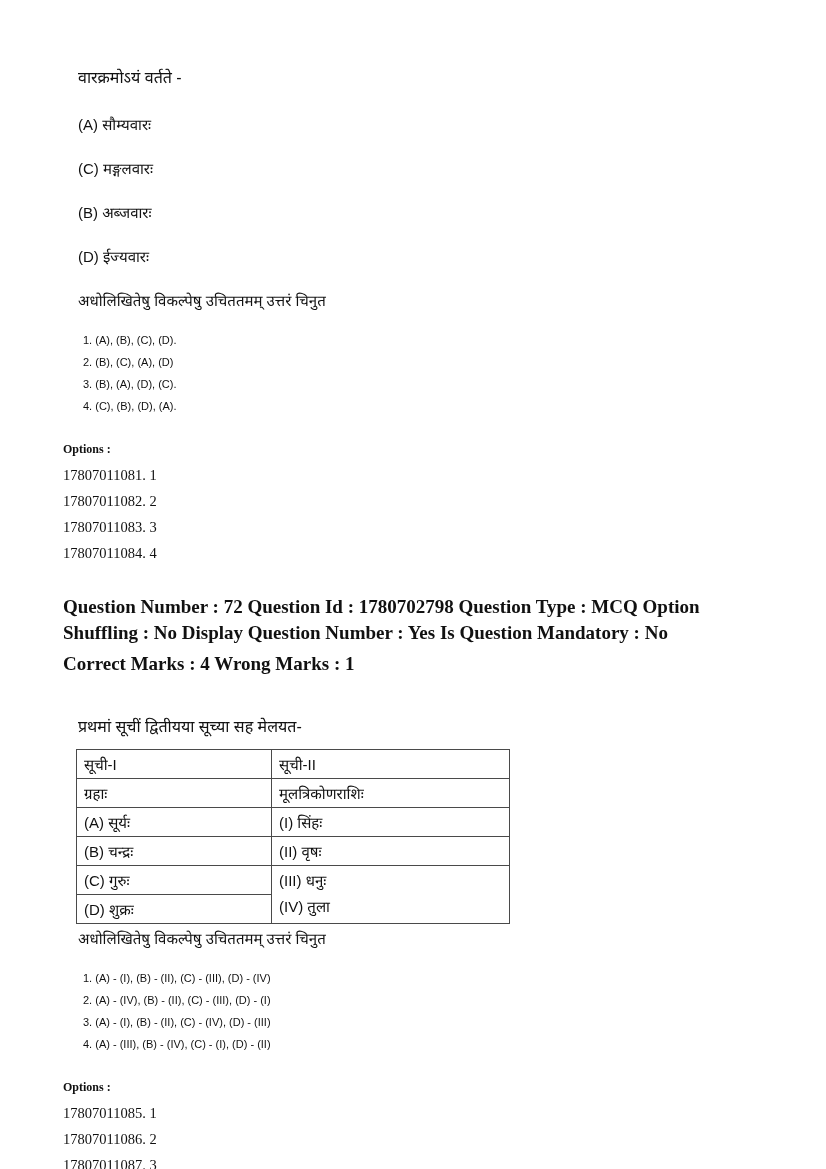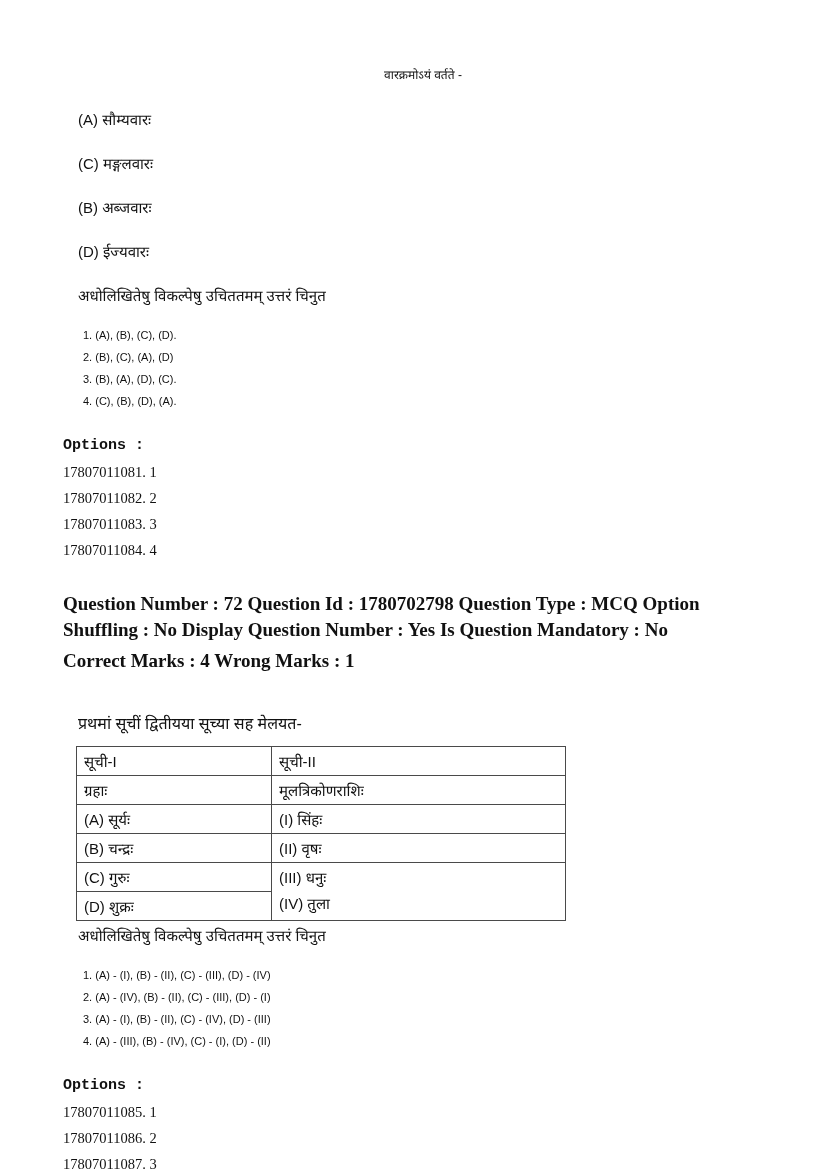--- a/index.html
+++ b/index.html
@@ -17,45 +17,43 @@
     box-sizing: border-box;
     width: 826px;
     min-height: 1169px;
     padding: 66px 58px 30px 63px;
     position: relative;
   }
   .dev {
     font-family: "Liberation Sans", "DejaVu Sans", sans-serif;
   }
   .qtext {
-    font-size: 12px;
+    font-size: 16px;
     margin: 0 0 26px 15px;
-    text-align: center;
   }
   .choice {
     font-size: 15px;
     margin: 0 0 24px 15px;
   }
   .instruction {
     font-size: 15px;
     margin: 12px 0 24px 15px;
   }
   .answers {
     margin: 0 0 0 20px;
   }
   .answers p {
     font-family: "Liberation Sans", "DejaVu Sans", sans-serif;
     font-size: 11px;
     margin: 0 0 10px 0;
   }
   .opt-head {
     font-weight: bold;
-    font-size: 15px;
+    font-size: 12px;
     margin: 30px 0 10px 0;
-    font-family: Liberation Mono, monospace;
   }
   .ids p {
     font-size: 14.5px;
     margin: 0 0 9px 0;
   }
   .meta {
     font-weight: bold;
     font-size: 19px;
     line-height: 1.35;
     max-width: 695px;
@@ -64,21 +62,21 @@
   .meta.marks {
     margin-top: 6px;
   }
   .qtext2 {
     font-size: 16px;
     margin: 38px 0 12px 15px;
   }
   table.match {
     border-collapse: collapse;
     margin: 0 0 2px 13px;
-    width: 490px;
+    width: 434px;
     table-layout: fixed;
   }
   table.match td {
     border: 1px solid #4a4a4a;
     padding: 2px 7px;
     font-size: 15px;
     vertical-align: middle;
     height: 24px;
   }
   table.match td.col1 { width: 180px; }

